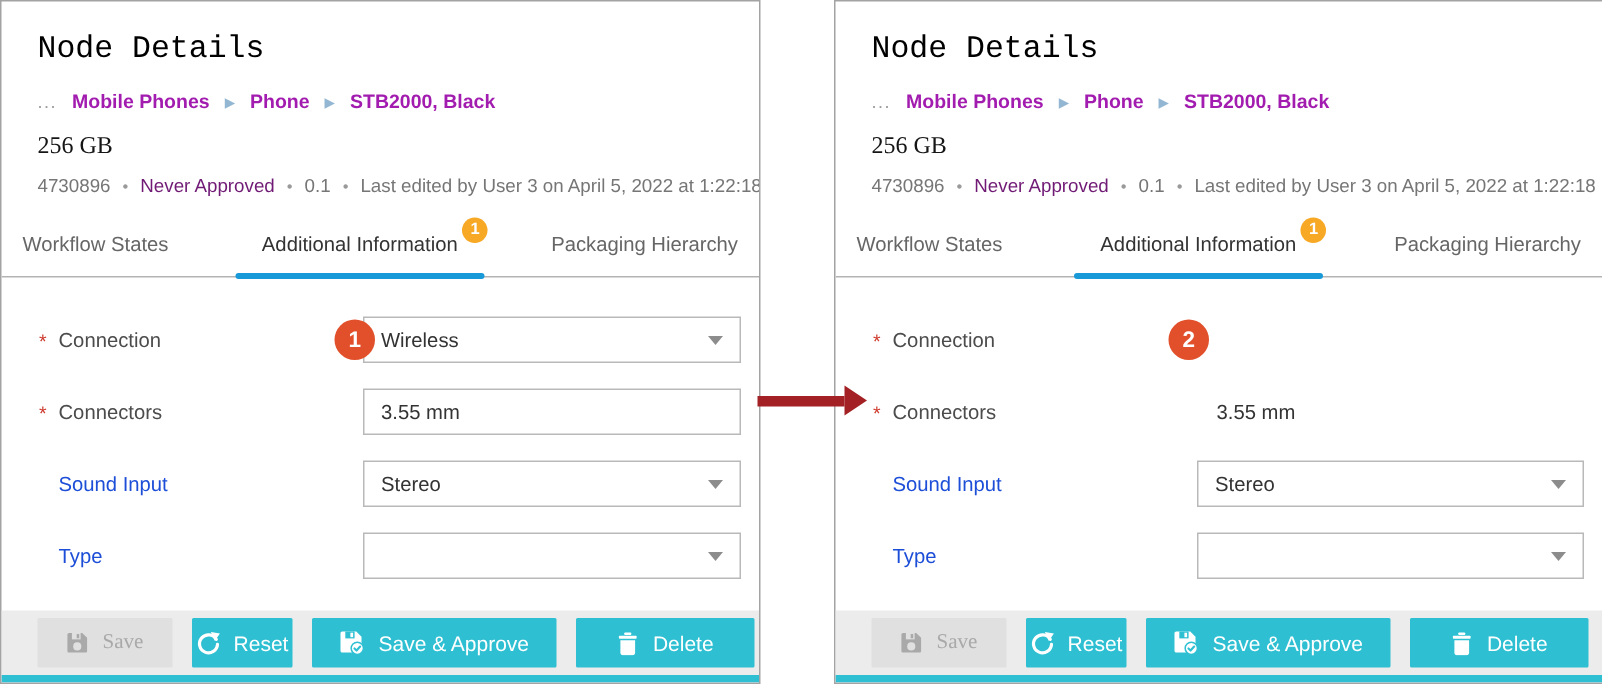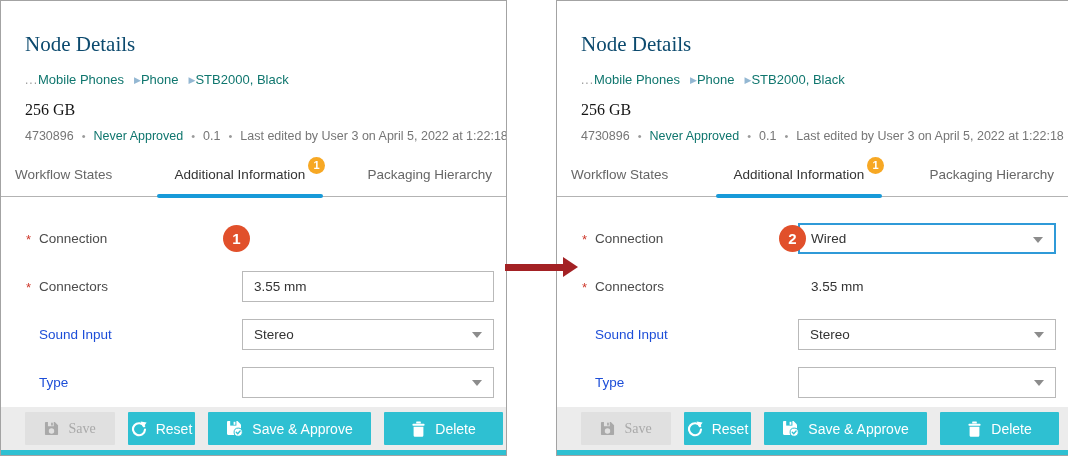--- a/index.html
+++ b/index.html
@@ -7,32 +7,32 @@
        font-family:"Liberation Sans",sans-serif;-webkit-font-smoothing:antialiased;}
 
   
   .panel{position:absolute;top:0;height:456px;background:#fff;
          border:1px solid #a3a3a3;box-sizing:border-box;overflow:hidden;}
   .panel.left{left:0;width:507px;}
   .panel.right{left:556px;width:512px;border-right:none;}
   .teal-strip{position:absolute;left:0;right:0;bottom:0;height:5px;background:#2ec0d2;}
 
   
-  .title{font-family:Liberation Serif, serif;font-size:21px;font-weight:500;
-         color:#0c4a6e;margin:31px 0 0 24px;}
+  .title{font-family:Liberation Mono, monospace;font-size:21px;font-weight:500;
+         color:#000000;margin:21px 0 0 24px;}
   .breadcrumb{margin:15px 0 0 24px;font-size:13px;white-space:nowrap;}
   .bc-ellipsis{color:#9a9a9a;font-size:12px;letter-spacing:1px;cursor:pointer;}
-  .bc-link{color:#0f766e;cursor:pointer;}
+  .bc-link{color:#a21caf;cursor:pointer;margin-left:10px;font-weight:bold;}
   .bc-link:first-of-type{margin-left:12px;}
   .bc-sep{color:#93b7d2;font-size:9px;margin-left:10px;vertical-align:1px;}
   .subtitle{font-family:"Liberation Serif",serif;font-size:16px;font-weight:500;
             color:#151515;margin:14px 0 0 24px;}
   .meta{margin:10px 0 0 24px;font-size:12.5px;color:#767676;white-space:nowrap;}
   .meta .dot::before{content:"\2022";color:#9a9a9a;margin:0 8px;font-size:11px;}
-  .meta .status{color:#0f766e;}
+  .meta .status{color:#701a75;}
 
   
   .tabs{display:flex;justify-content:space-between;align-items:flex-end;
         margin-top:14px;padding:10px 10px 0;border-bottom:1px solid #b3b3b3;}
   .tab{position:relative;font-size:13.5px;color:#666;padding:0 4px 14px;cursor:pointer;}
   .tab.active{color:#333;}
   .tab.active::after{content:"";position:absolute;left:-14px;right:-14px;bottom:-2px;
                      height:4px;background:#189ad9;border-radius:2px;}
   .tab-badge{position:absolute;top:-10px;right:-16px;width:17px;height:17px;
              border-radius:50%;background:#f7a824;color:#fff;font-size:11px;
@@ -99,20 +99,24 @@
   <div class="tabs">
     <div class="tab">Workflow States</div>
     <div class="tab active"><span>Additional Information</span><span class="tab-badge">1</span></div>
     <div class="tab">Packaging Hierarchy</div>
   </div>
 
   <div class="form">
     <div class="row">
       <div class="row-label"><span class="req">*</span><span>Connection</span></div>
       <span class="callout">1</span>
+      <div class="field-box">
+          <span>Wireless</span>
+          <span class="caret"></span>
+        </div>
     </div>
     <div class="row">
       <div class="row-label"><span class="req">*</span><span>Connectors</span></div>
       <div class="field-box">
           <span>3.55 mm</span>
         </div>
     </div>
     <div class="row">
       <div class="row-label optional"><span>Sound Input</span></div>
       <div class="field-box">
@@ -184,24 +188,20 @@
   <div class="tabs">
     <div class="tab">Workflow States</div>
     <div class="tab active"><span>Additional Information</span><span class="tab-badge">1</span></div>
     <div class="tab">Packaging Hierarchy</div>
   </div>
 
   <div class="form">
     <div class="row">
       <div class="row-label"><span class="req">*</span><span>Connection</span></div>
       <span class="callout">2</span>
-      <div class="field-box focused">
-          <span>Wired</span>
-          <span class="caret"></span>
-        </div>
     </div>
     <div class="row">
       <div class="row-label"><span class="req">*</span><span>Connectors</span></div>
       <div class="plain-value">3.55 mm</div>
     </div>
     <div class="row">
       <div class="row-label optional"><span>Sound Input</span></div>
       <div class="field-box">
           <span>Stereo</span>
           <span class="caret"></span>

